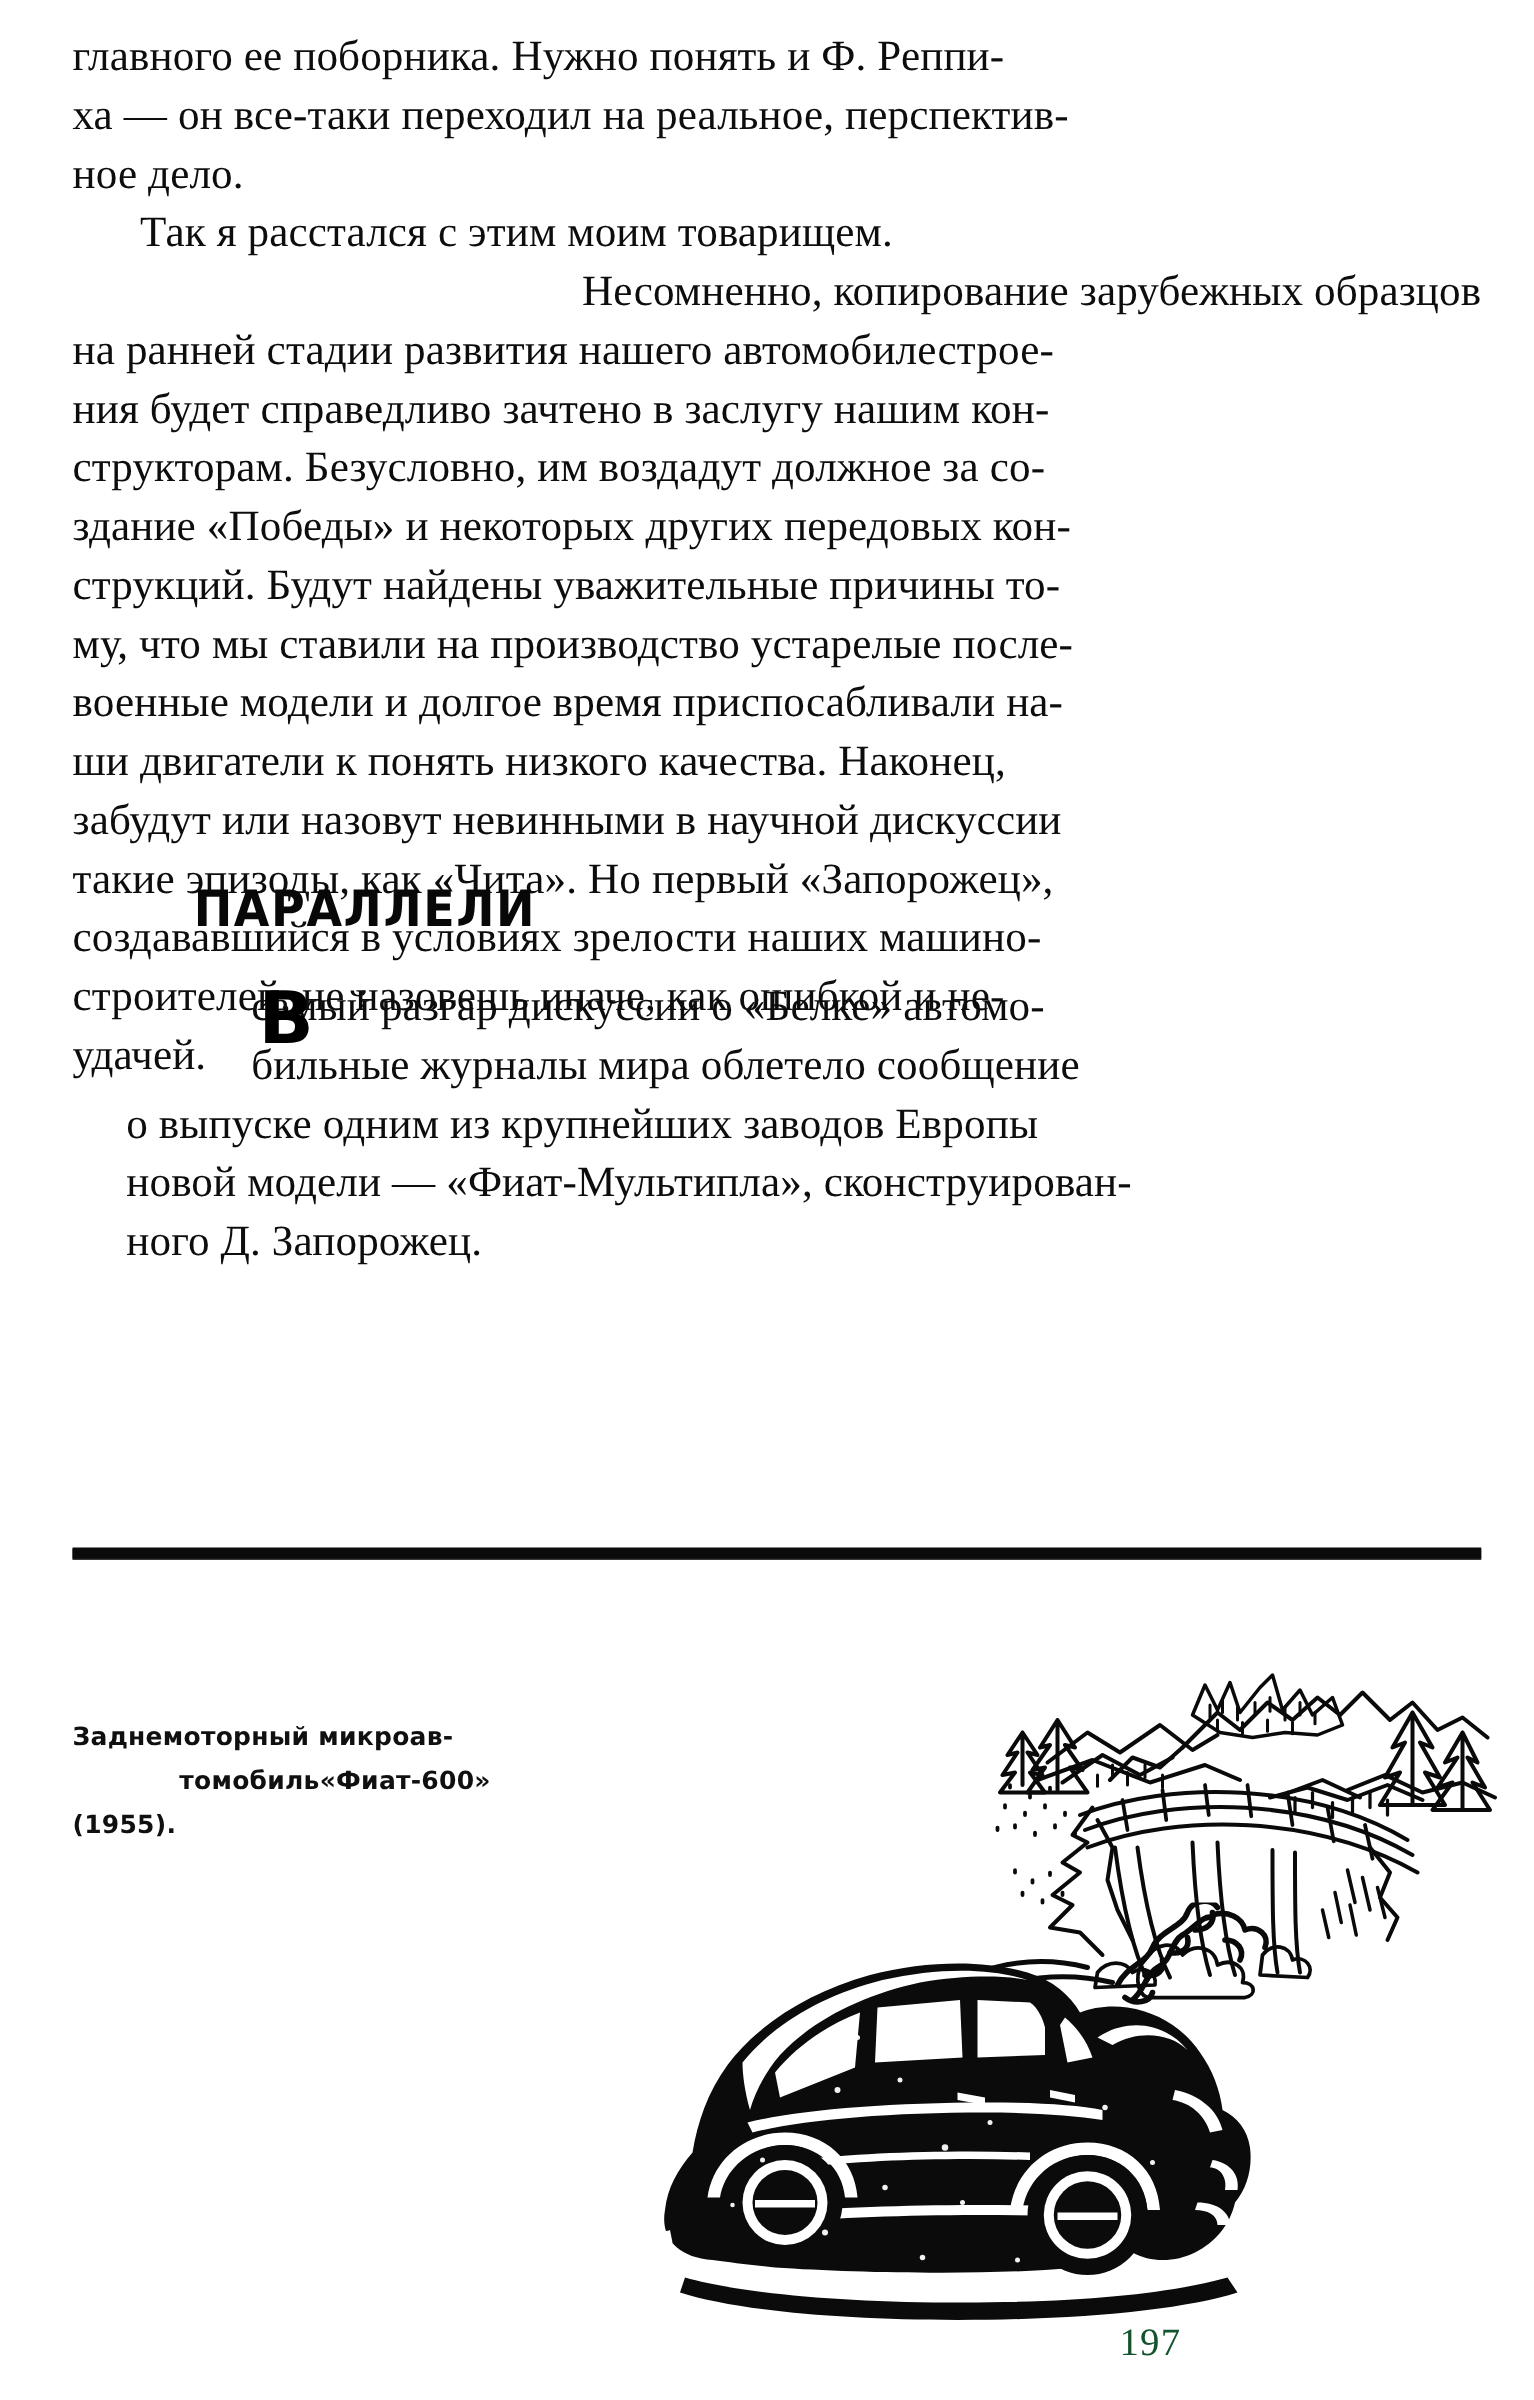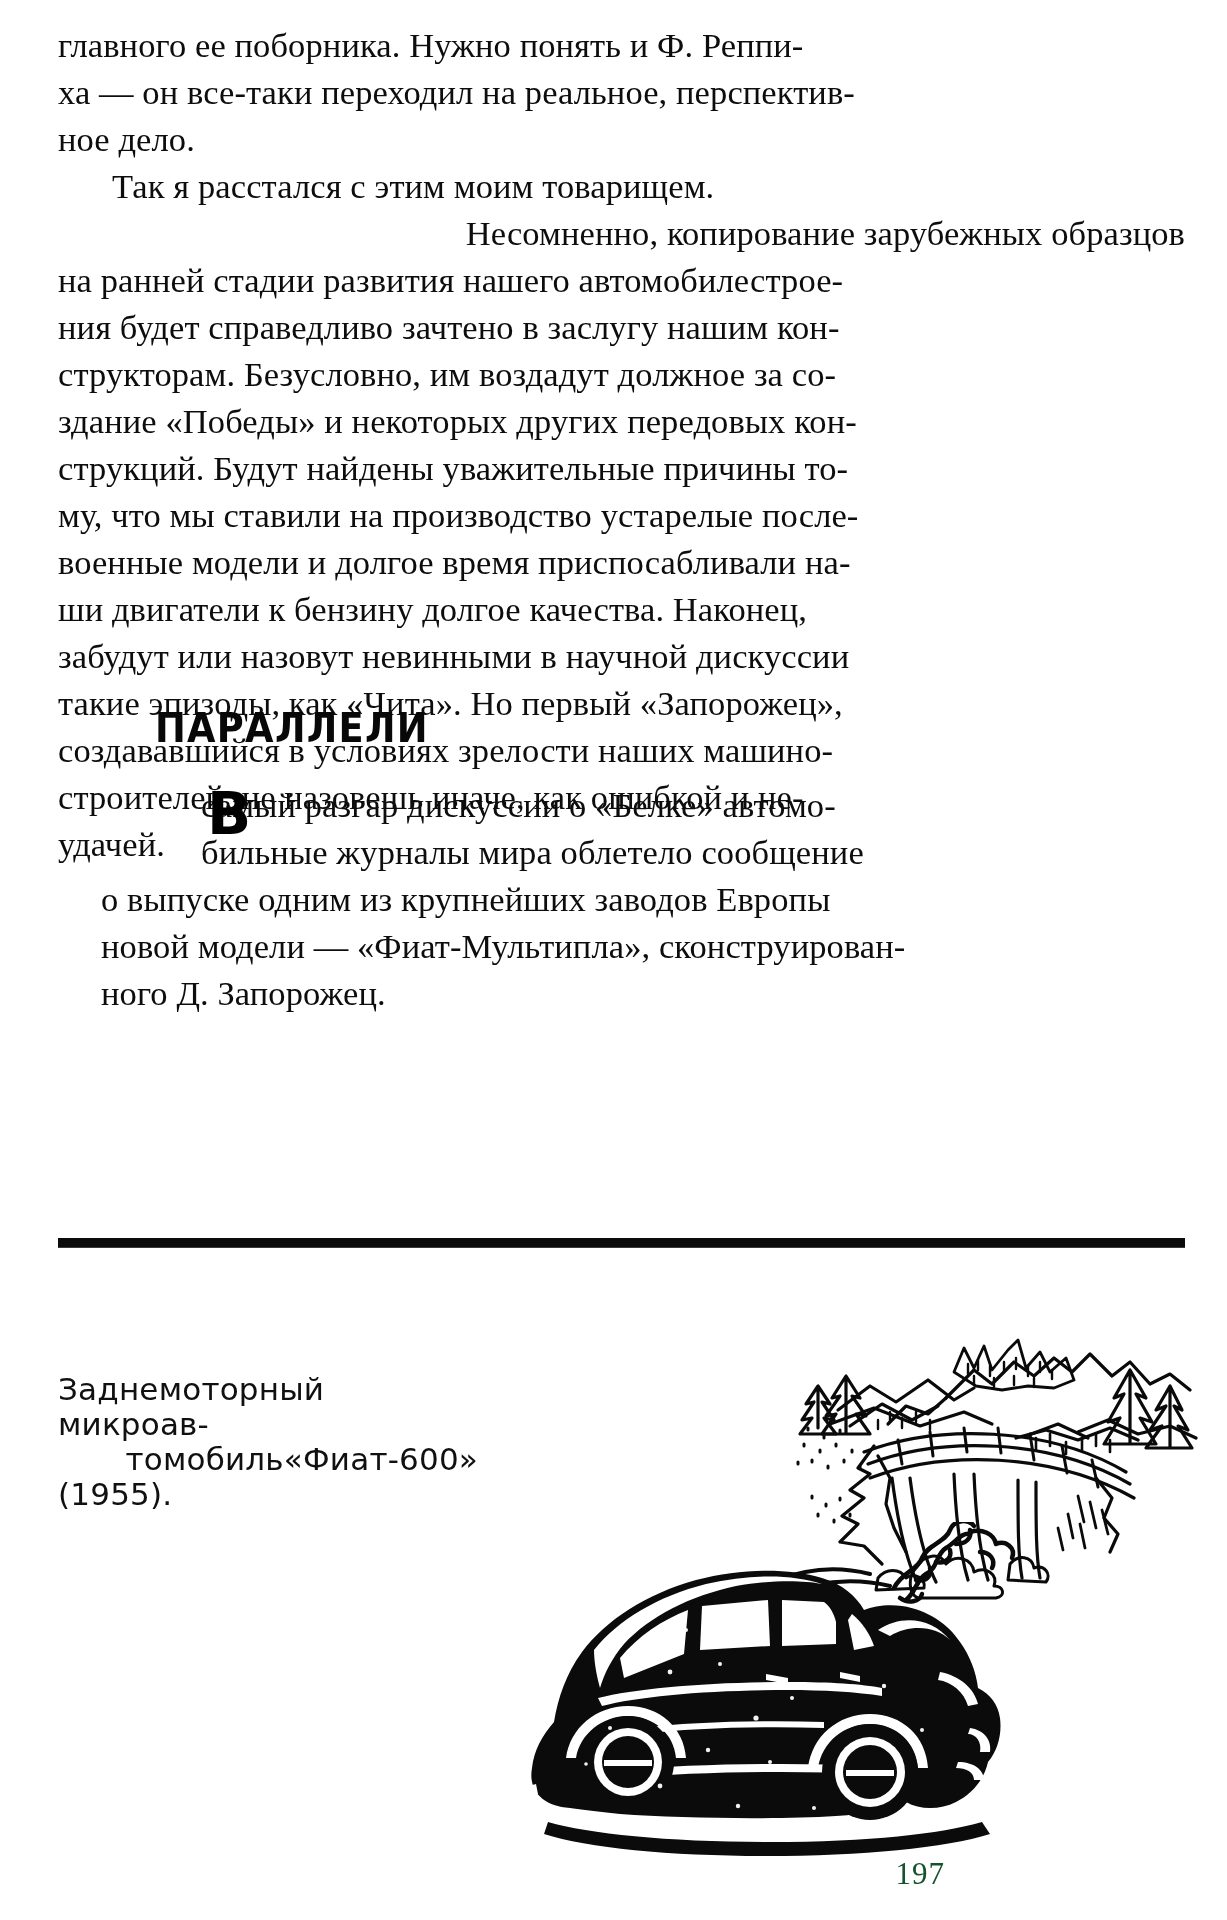--- a/index.html
+++ b/index.html
@@ -79,30 +79,30 @@
     margin:0;
     background:#0b0b0b;
     box-shadow:0 1px 0 #3a3a3a;
   }
 
   .caption{
     position:absolute;
     left:58px;
     width:420px;
     font-family:"DejaVu Sans", sans-serif;
-    font-weight:400;
-    font-size:31px;
+    font-weight:700;
+    font-size:20px;
     line-height:35px;
     color:#101010;
     letter-spacing:0.2px;
   }
   .caption .cl{display:block;}
   .caption .cl.sp{
     display:flex;
-    justify-content:flex-end;
+    justify-content:center;
   }
 
   .folio{
     position:absolute;
     right:42px;
     bottom:28px;
     font-family:"Liberation Serif", serif;
     font-size:31px;
     letter-spacing:1px;
     color:#14532d;
@@ -168,21 +168,21 @@
       <span class="ln j">
           <span>струкций. Будут найдены уважительные причины то-</span>
         </span>
       <span class="ln j">
           <span>му, что мы ставили на производство устарелые после-</span>
         </span>
       <span class="ln j">
           <span>военные модели и долгое время приспосабливали на-</span>
         </span>
       <span class="ln j">
-          <span>ши двигатели к бензину долгое качества. Наконец,</span>
+          <span>ши двигатели к понять низкого качества. Наконец,</span>
         </span>
       <span class="ln j">
           <span>забудут или назовут невинными в научной дискуссии</span>
         </span>
       <span class="ln j">
           <span>такие эпизоды, как «Чита». Но первый «Запорожец»,</span>
         </span>
       <span class="ln j">
           <span>создававшийся в условиях зрелости наших машино-</span>
         </span>

